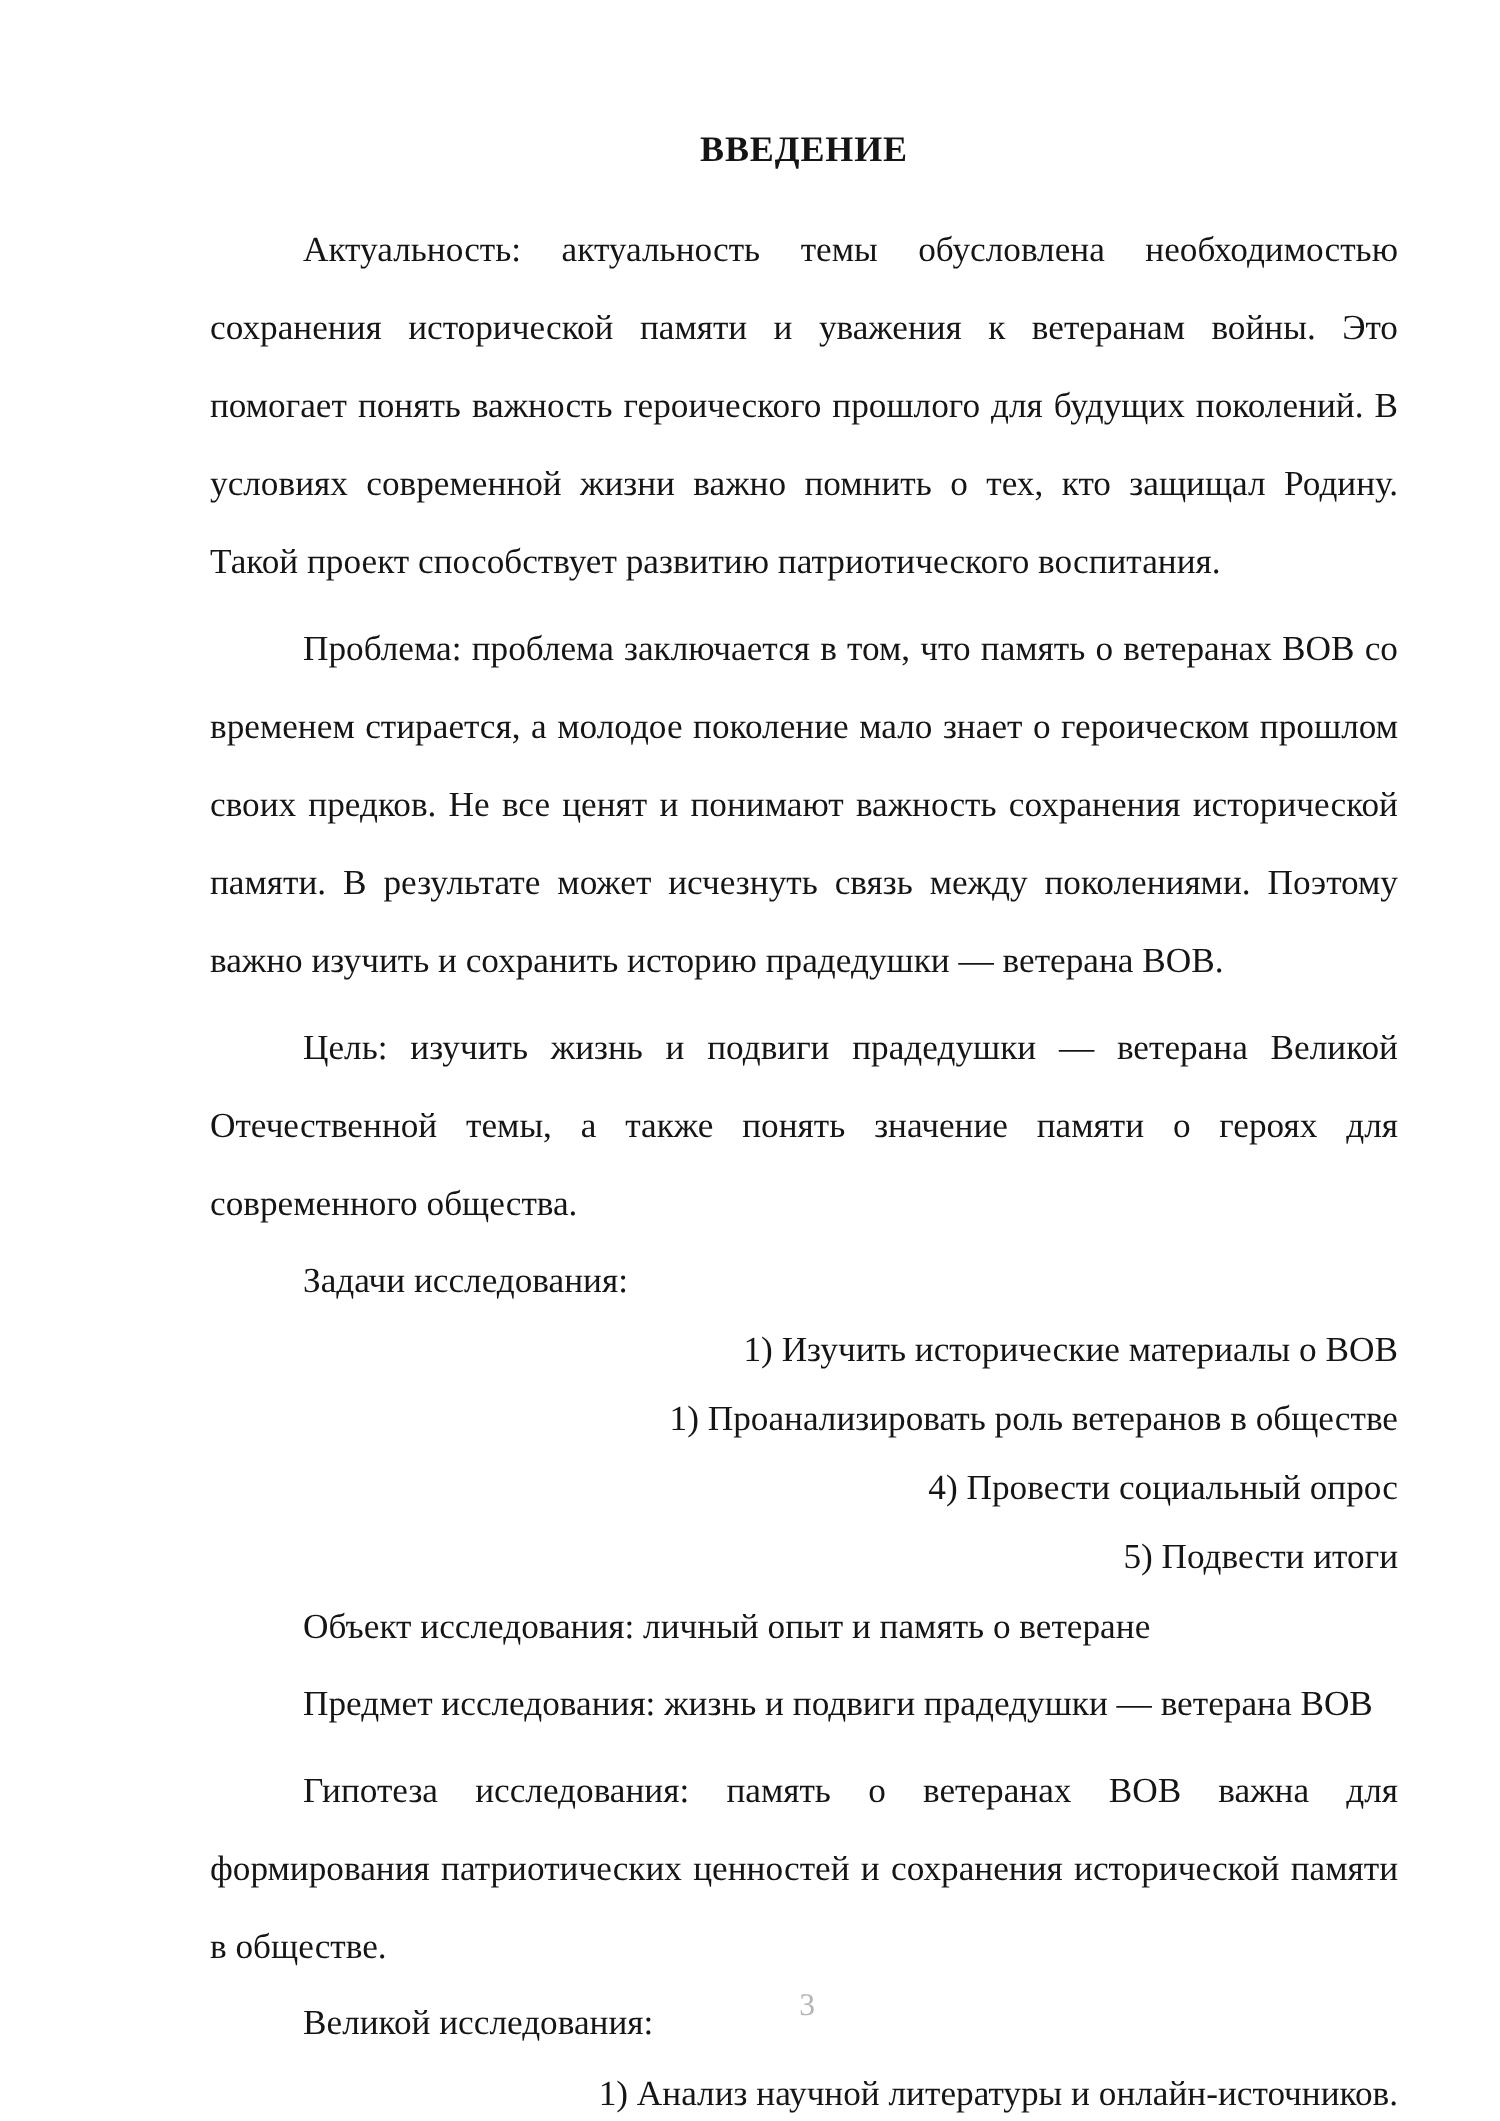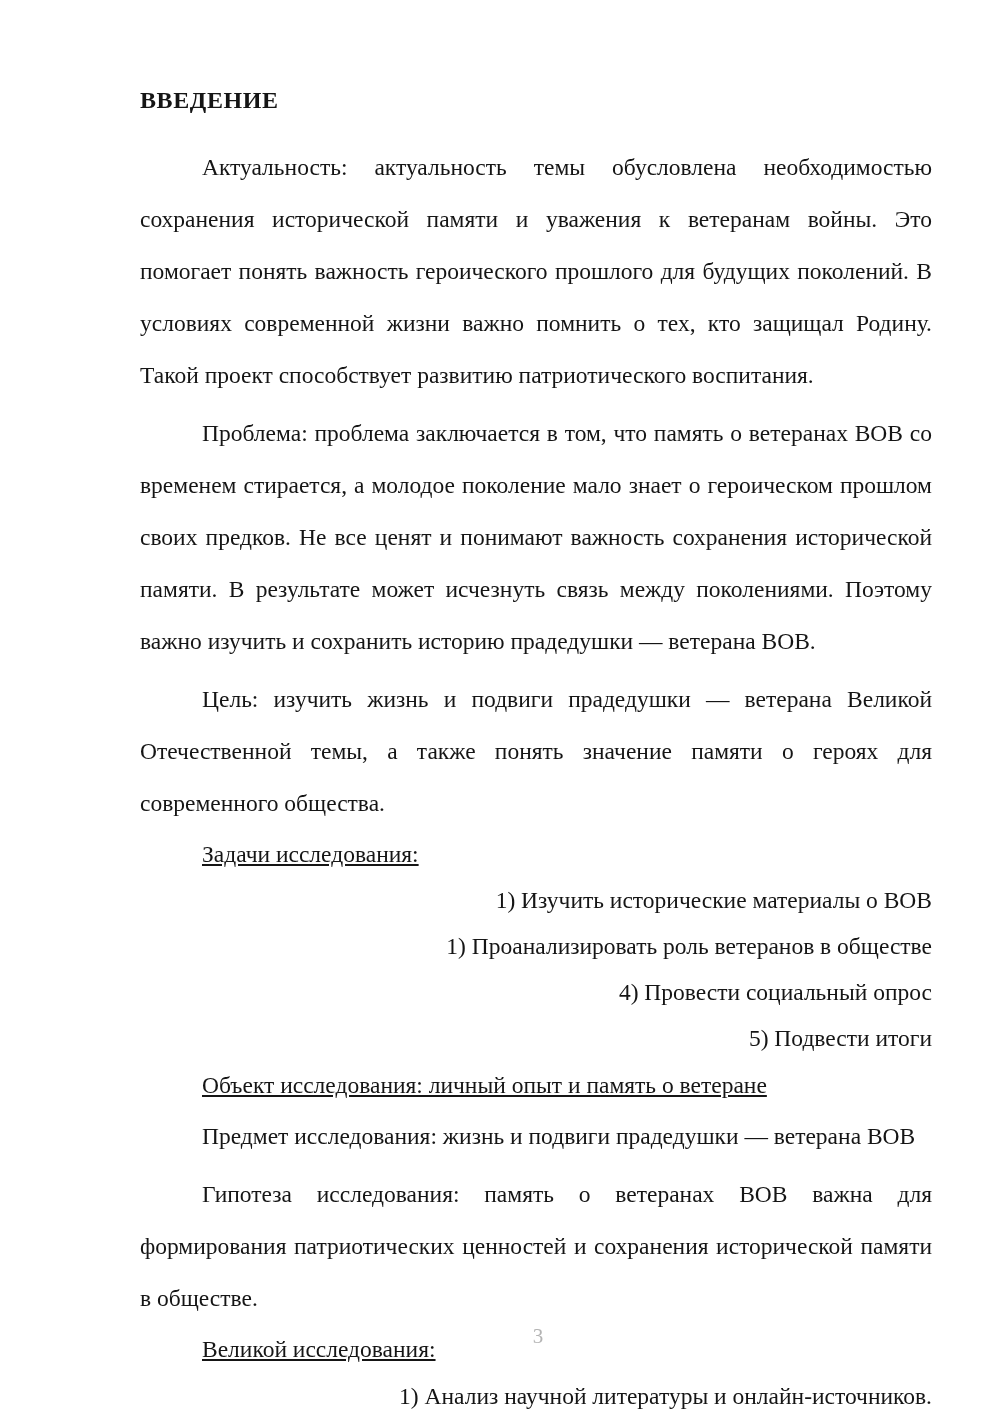--- a/index.html
+++ b/index.html
@@ -30,20 +30,21 @@
   .content {
     position: absolute;
     left: 140px;
     top: 86px;
     width: 792px;
   }
 
   .doc-heading {
     font-size: 24px;
     font-weight: bold;
+    text-align: center;
     letter-spacing: 0.6px;
     line-height: 1.2;
     margin: 0 0 26px 0;
   }
 
   .para {
     font-size: 23.5px;
     line-height: 52px;
     text-align: justify;
     text-justify: inter-word;
@@ -51,21 +52,20 @@
     margin: 0 0 6px 0;
     hyphens: none;
   }
 
   .para-plain {
     font-size: 23.5px;
     line-height: 38.5px;
     text-align: left;
     text-indent: 62px;
     margin: 0 0 6px 0;
-    text-decoration: underline;
   }
 
   .list {
     list-style: none;
     margin: 8px 0 8px 0;
     padding: 0;
   }
   .list-item {
     font-size: 23.5px;
     line-height: 38.5px;

